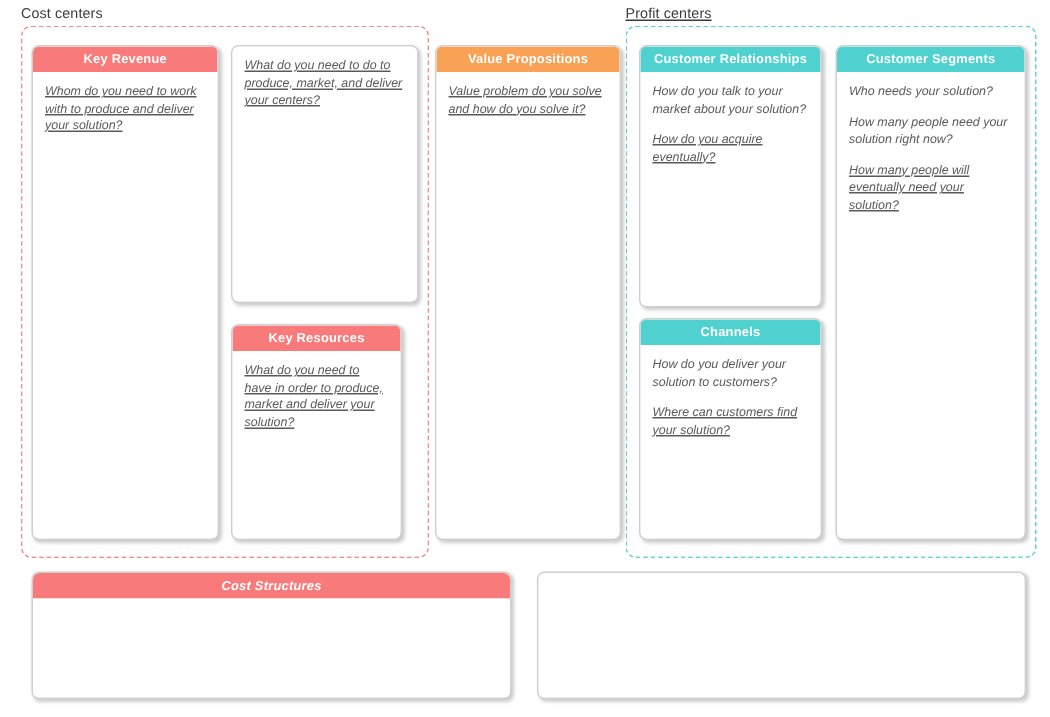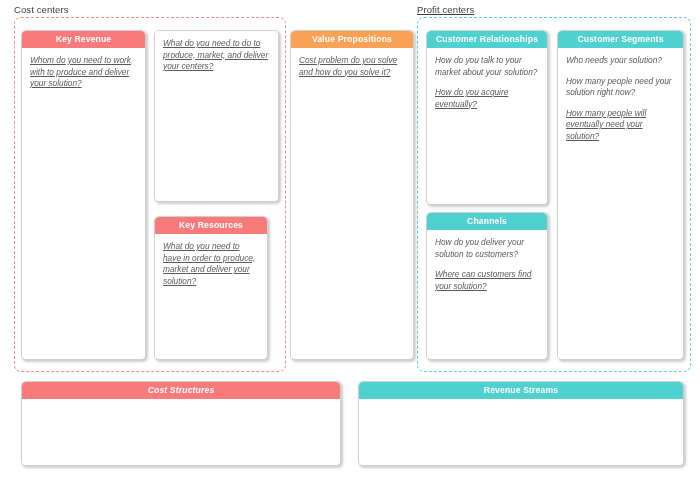--- a/index.html
+++ b/index.html
@@ -116,21 +116,21 @@
   <div class="card" style="left:154px; top:216px; width:114px; height:144px;">
     <div class="card-header red">Key Resources</div>
     <div class="card-body">
       <p class="prompt">What do you need to have in order to produce, market and deliver your solution?</p>
     </div>
   </div>
 
   <div class="card" style="left:290px; top:30px; width:124px; height:330px;">
     <div class="card-header orange">Value Propositions</div>
     <div class="card-body">
-      <p class="prompt">Cost problem do you solve and how do you solve it?</p>
+      <p class="prompt">Value problem do you solve and how do you solve it?</p>
     </div>
   </div>
 
   <div class="card" style="left:426px; top:30px; width:122px; height:175px;">
     <div class="card-header teal">Customer Relationships</div>
     <div class="card-body">
       <p class="prompt">How do you talk to your market about your solution?</p>
       <p class="prompt">How do you acquire eventually?</p>
     </div>
   </div>
@@ -151,17 +151,16 @@
       <p class="prompt">Where can customers find your solution?</p>
     </div>
   </div>
 
   <div class="card" style="left:21px; top:381px; width:320px; height:85px;font-style:italic;">
     <div class="card-header red">Cost Structures</div>
     <div class="card-body"></div>
   </div>
 
   <div class="card" style="left:358px; top:381px; width:326px; height:85px;">
-    <div class="card-header teal">Revenue Streams</div>
     <div class="card-body"></div>
   </div>
 
 </div>
 
 </body></html>

